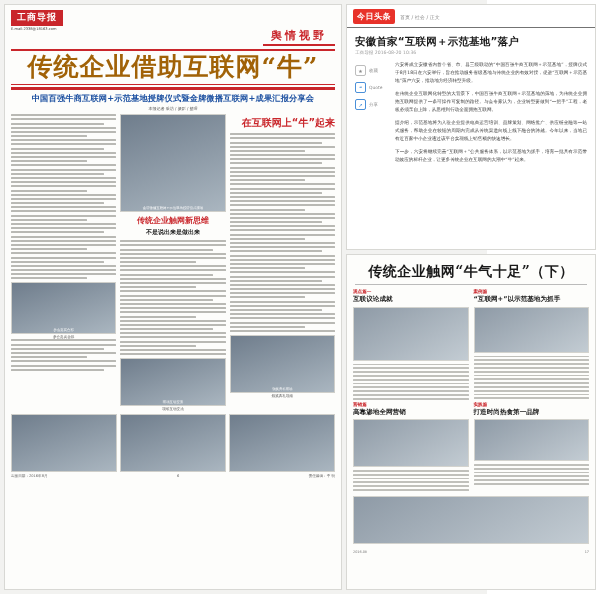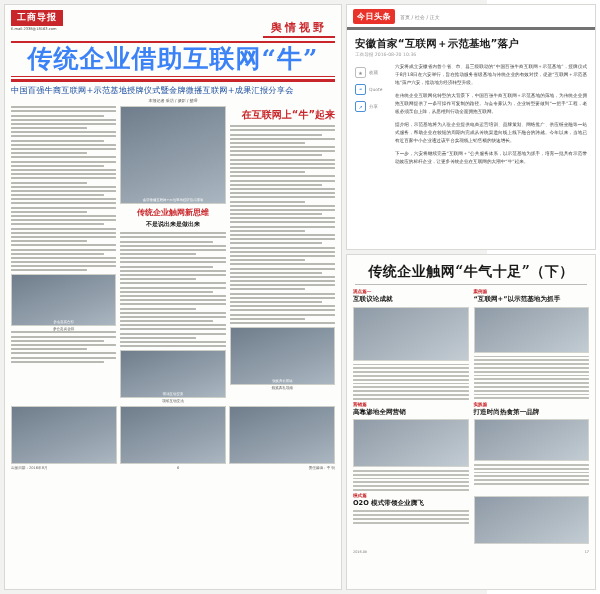--- a/index.html
+++ b/index.html
@@ -18,31 +18,31 @@
     padding:5px 6px;overflow:hidden;
   }
   .np-masthead{display:flex;align-items:flex-start;justify-content:space-between;}
   .np-logo{
     background:#c9262b;color:#fff;font-size:9px;font-weight:bold;
     padding:3px 6px;letter-spacing:1px;line-height:1.1;
   }
   .np-logo-sub{font-size:3.6px;color:#444;margin-top:1px;letter-spacing:0;}
   .np-section{
     color:#c9262b;font-size:11px;font-weight:bold;letter-spacing:3px;
-    border-bottom:2px solid #c9262b;padding:0 8px 1px 8px;margin-top:10px;
+    border-bottom:2px solid #c9262b;padding:0 8px 1px 8px;margin-top:18px;
   }
   .np-hr{border-top:2px solid #c9262b;margin:3px 0 2px 0;}
   .np-headline{
-    color:#3b82f6;font-size:25px;font-weight:bold;text-align:center;
+    color:#a16207;font-size:25px;font-weight:bold;text-align:center;
     letter-spacing:1px;line-height:1.1;margin:2px 0 3px 0;
     font-family:"DejaVu Serif","Liberation Serif",serif;
   }
   .np-rule-dbl{border-top:1px solid #c9262b;border-bottom:3px solid #c9262b;height:2px;margin:1px 0 3px 0;}
   .np-subhead{
-    color:#1b4fa0;font-size:8.2px;font-weight:normal;text-align:left;
+    color:#1b4fa0;font-size:8.2px;font-weight:bold;text-align:center;
     letter-spacing:0.2px;line-height:1.3;margin-bottom:3px;
   }
   .np-byline{font-size:4px;color:#555;text-align:center;margin-bottom:3px;}
   .np-body{display:flex;gap:4px;}
   .col{flex:1;min-width:0;}
   .fakelines{display:block;}
   .fl{height:2px;background:#b9b9b4;margin-bottom:2.2px;border-radius:0.5px;}
   .fl.s{width:72%;}
   .fl.m{width:88%;}
   .photo{
@@ -73,21 +73,21 @@
   .ph-b{height:50px;margin:3px 0 1px;}
   .ph-c{height:46px;margin:3px 0 1px;}
   .ph-row{display:flex;gap:3px;margin-top:3px;}
   .ph-row .photo{flex:1;height:56px;}
 
   
   .toutiao{
     position:absolute;left:346px;top:4px;width:250px;height:246px;
     background:#fff;border:1px solid #d8d8d4;box-sizing:border-box;overflow:hidden;
   }
-  .tt-bar{display:flex;align-items:center;gap:5px;padding:4px 6px 3px;border-bottom:3px solid #737373;}
+  .tt-bar{display:flex;align-items:center;gap:5px;padding:4px 6px 3px;border-bottom:1px solid #737373;}
   .tt-logo{
     background:#e8322a;color:#fff;font-size:8px;font-weight:bold;
     padding:2px 4px;border-radius:2px;letter-spacing:0.5px;
   }
   .tt-crumb{font-size:5px;color:#8a8a8a;}
   .tt-title{
     font-size:10.5px;font-weight:bold;color:#1a1a1a;line-height:1.35;
     padding:6px 8px 2px;letter-spacing:0.2px;
   }
   .tt-meta{font-size:4.6px;color:#a0a0a0;padding:0 8px 4px;}
@@ -417,28 +417,20 @@
           <div class="fl2"></div>
           <div class="fl2"></div>
           <div class="fl2"></div>
         <div class="fl2"></div>
           <div class="fl2"></div>
       </div>
     </div>
 
     <div class="mag-grid">
       <div class="mag-col">
-        <div class="mag-kicker">模式篇</div>
-        <div class="mag-sub">O2O 模式带领企业腾飞</div>
-        <div class="fl2"></div>
-          <div class="fl2"></div>
-          <div class="fl2"></div>
-          <div class="fl2"></div>
-      </div>
-      <div class="mag-col">
         <div class="mag-photo p4"></div>
       </div>
     </div>
 
     <div class="mag-foot">
       <span>2016.08</span>
       <span>17</span>
     </div>
   </div>
 

